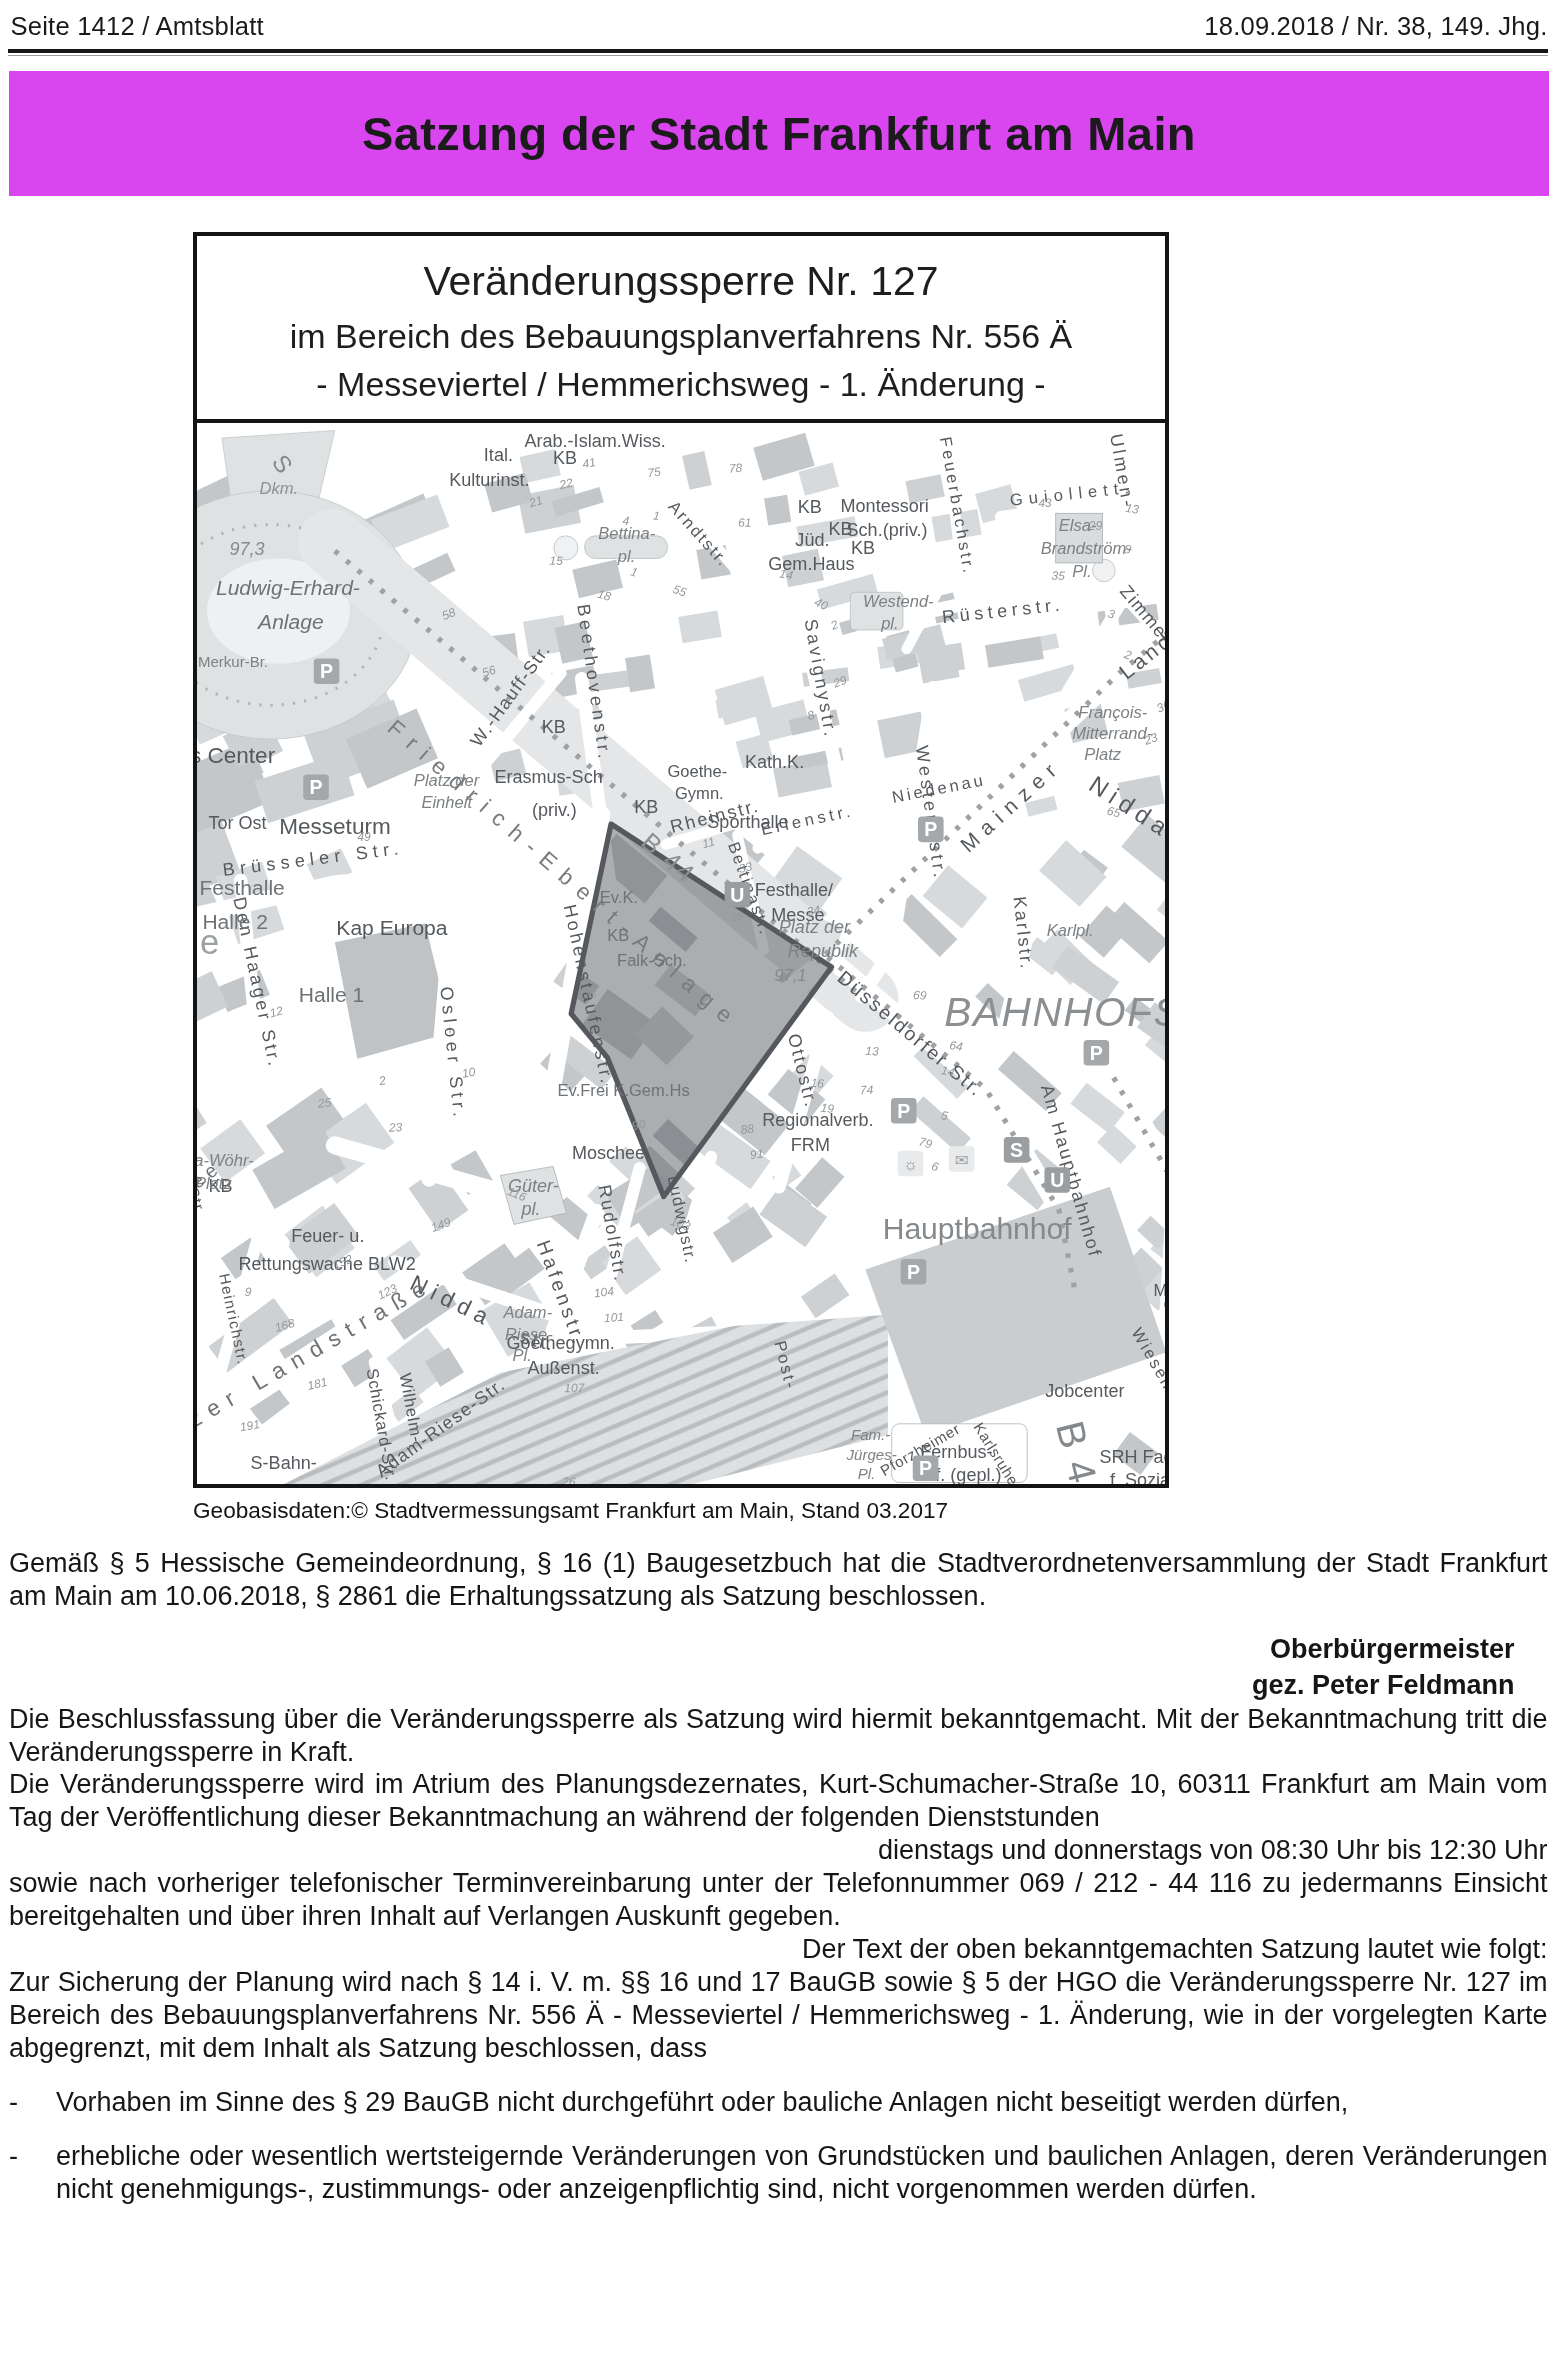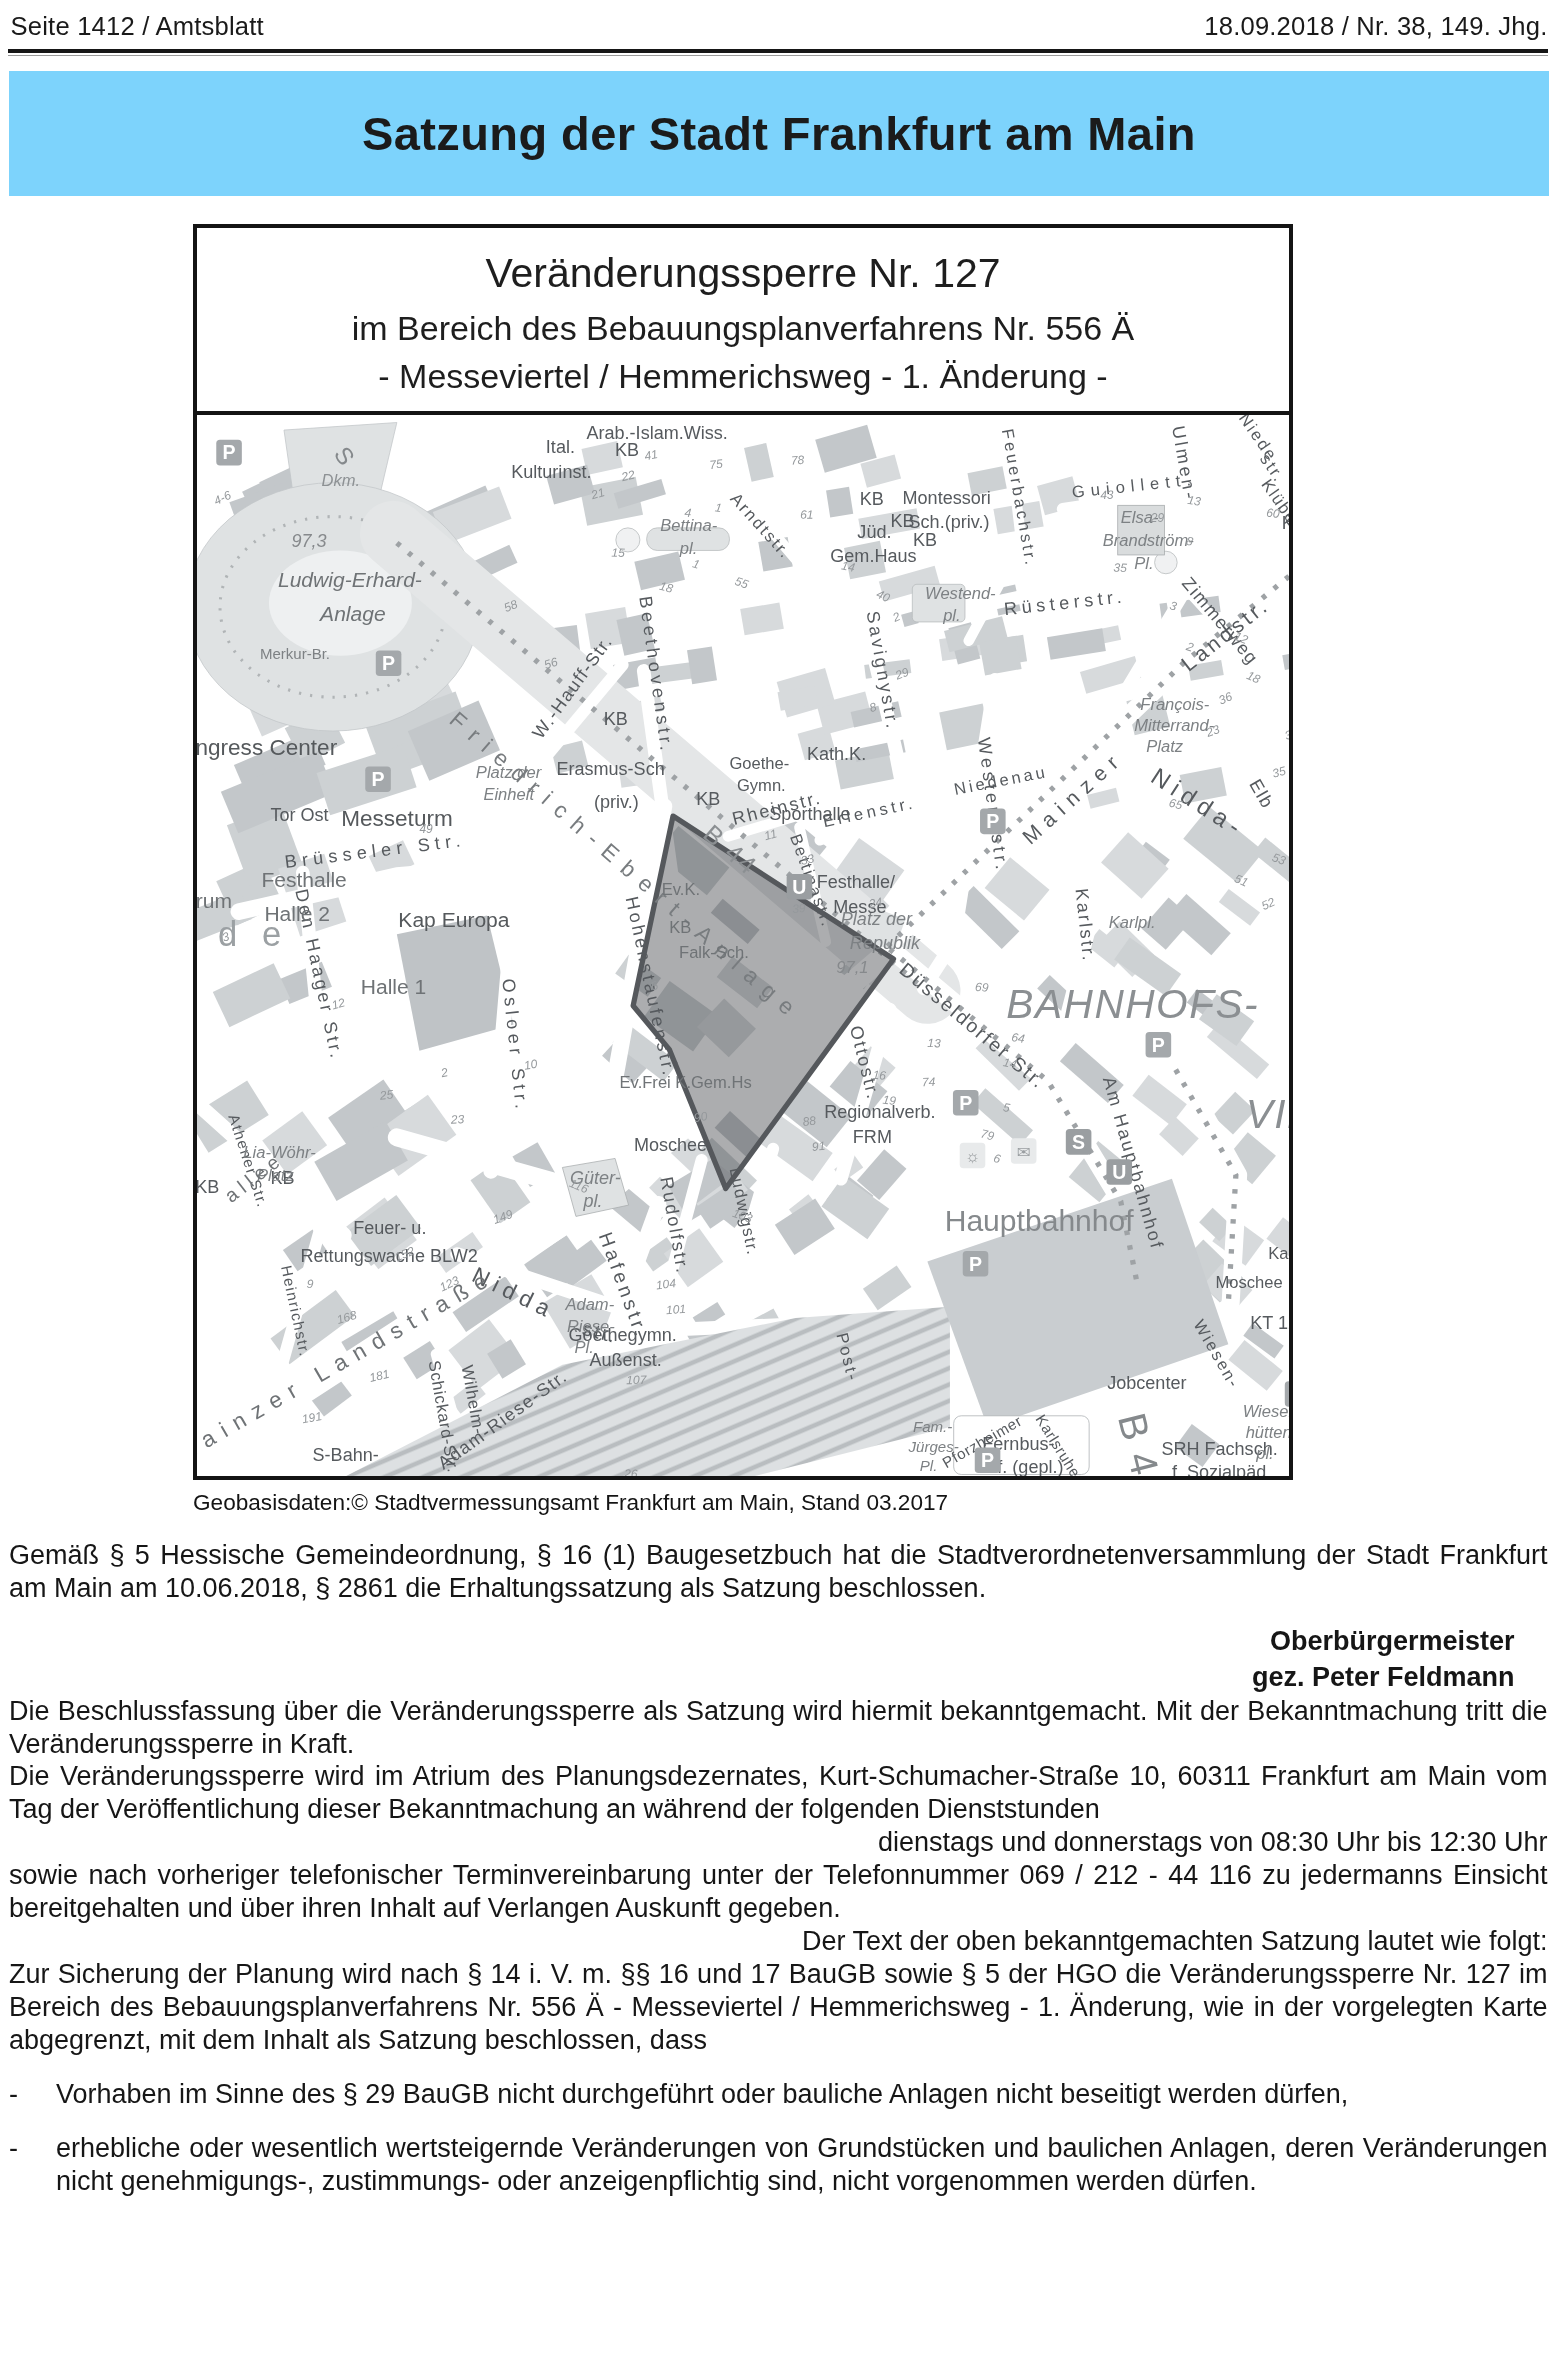--- a/index.html
+++ b/index.html
@@ -21,36 +21,36 @@
     font-size:25.6px;
     letter-spacing:0.2px;
     text-align:center;
   }
   .rule-thick{height:4.5px;background:#161616;margin:7.5px 10.5px 0 7.5px;}
   .rule-thin{height:1.5px;background:#9a9a9a;margin:1.5px 10.5px 0 7.5px;}
   
   .banner{
     margin:15px 9px 0 9px;
     height:125px;
-    background:#7dd3fc;
+    background:#d946ef;
     display:flex;
     align-items:center;
     justify-content:center;
   }
   .banner .t{
     font-size:47px;
     font-weight:bold;
     color:#1b1b1b;
     letter-spacing:0.4px;
   }
   
   .nbox{
     margin-left:193px;
-    margin-top:28px;
-    width:1100px;
+    margin-top:36px;
+    width:976px;
     border:4.5px solid #141414;
     box-sizing:border-box;
     background:#fff;
   }
   .nbox .titles{
     text-align:center;
     padding:18px 7.5px 12px 7.5px;
     border-bottom:4.5px solid #141414;
     line-height:1.32;
   }

